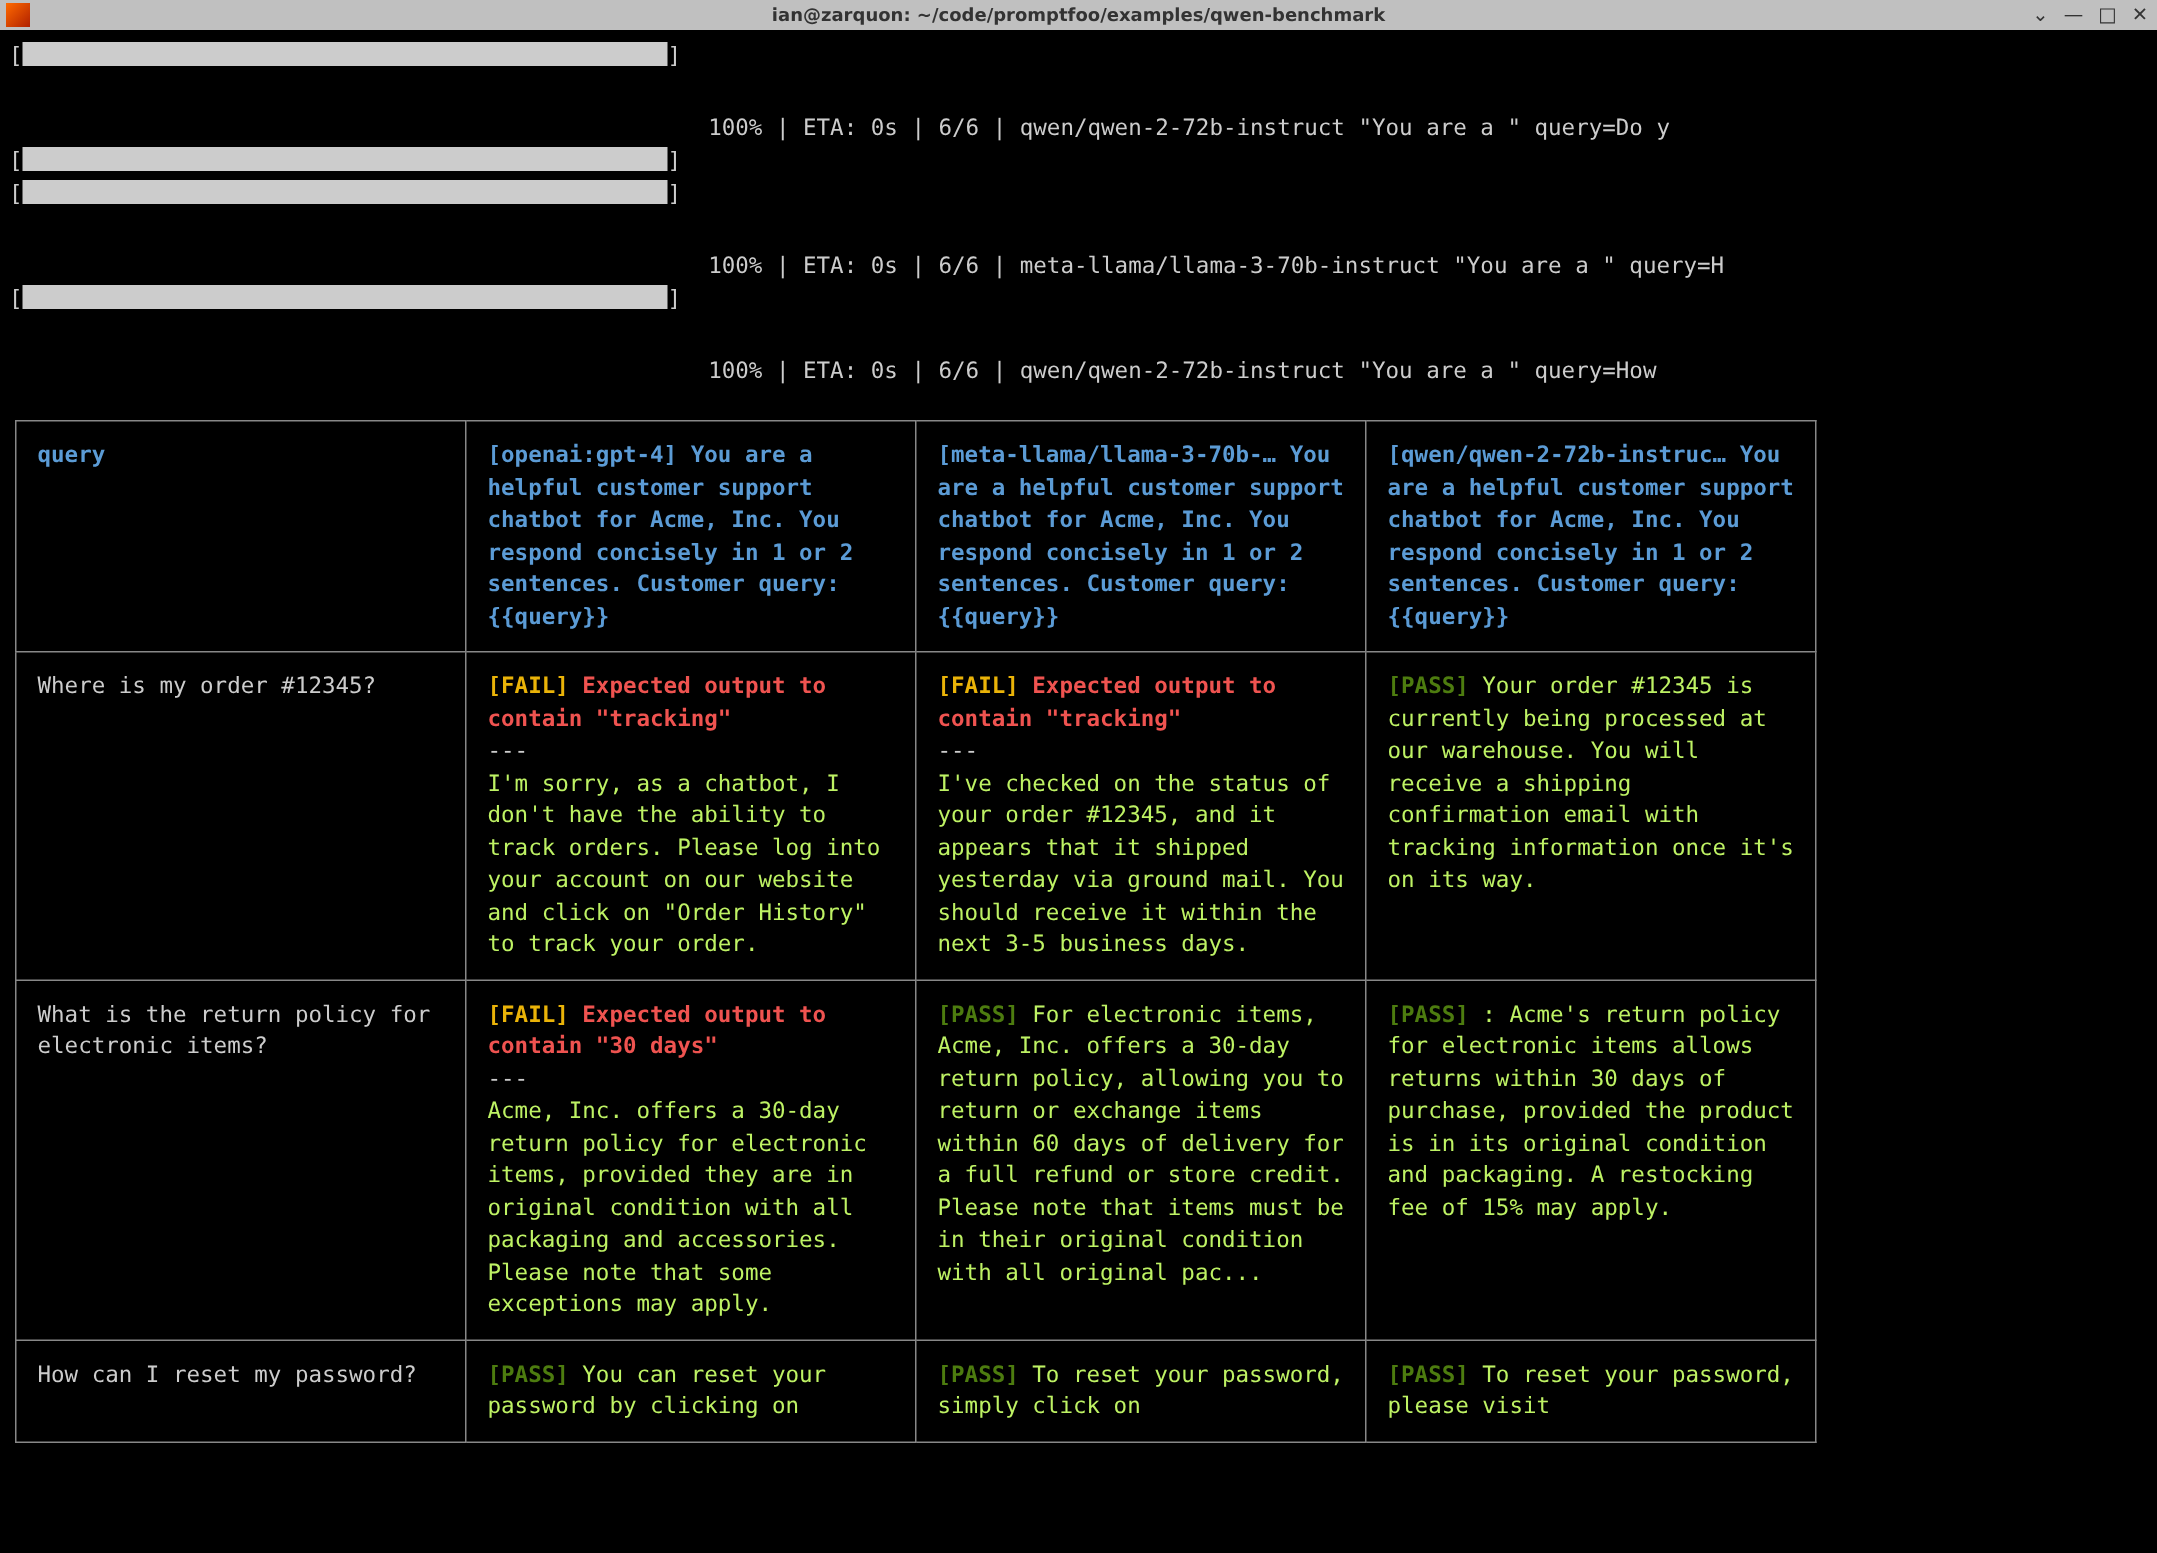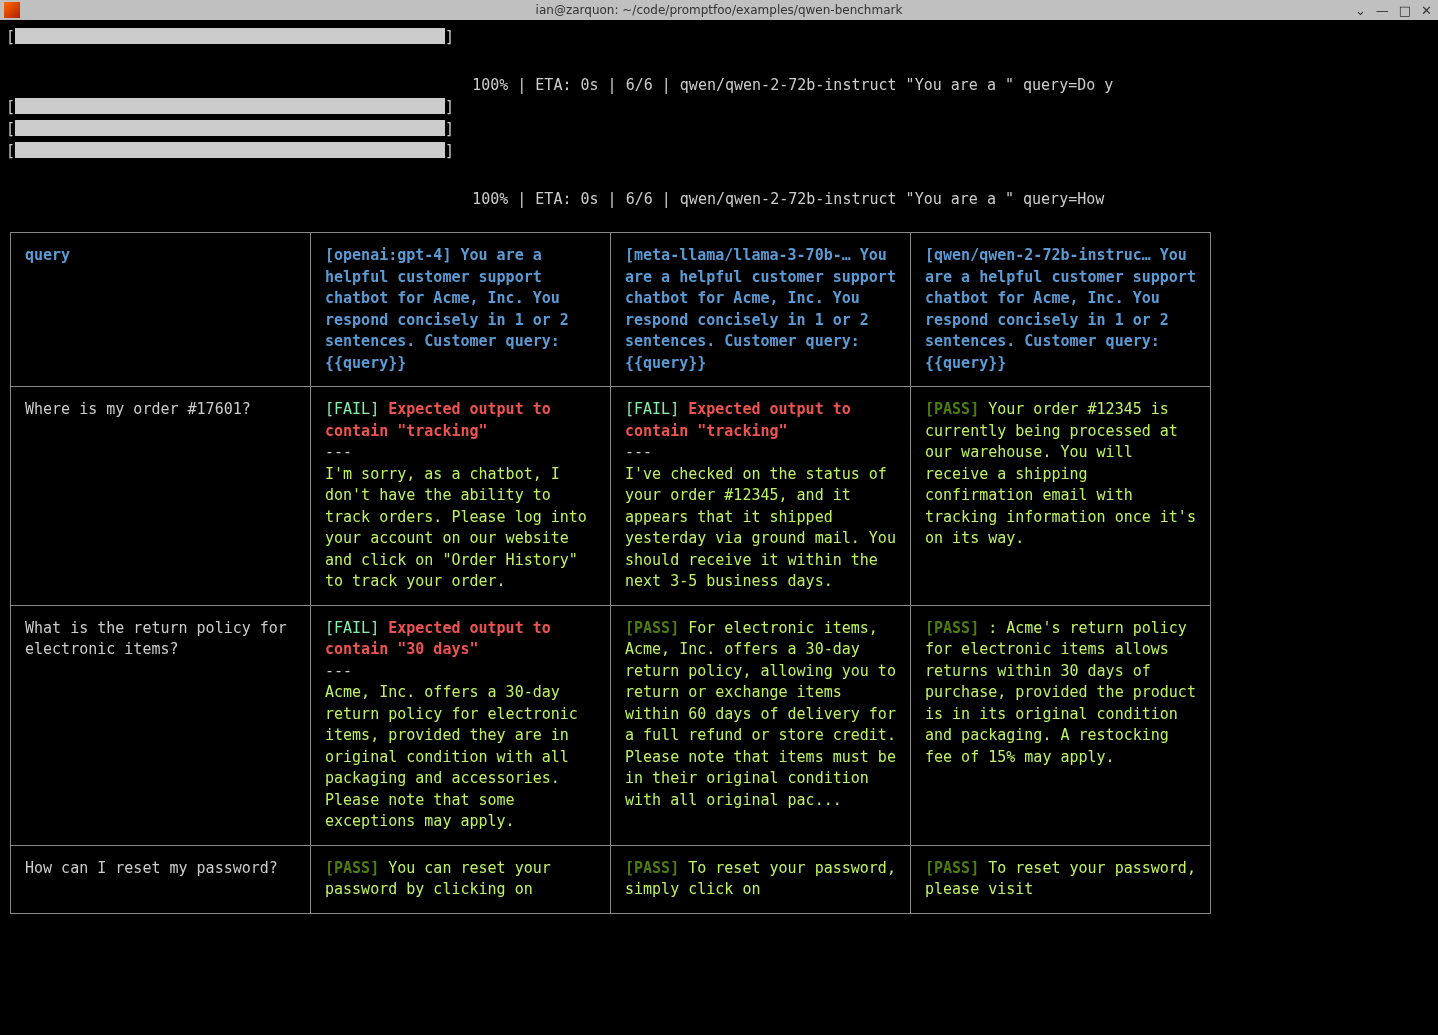--- a/index.html
+++ b/index.html
@@ -24,21 +24,21 @@
   .titlebar .app-icon {
     width: 16px; height: 16px;
     margin: 0 4px;
     background: linear-gradient(135deg, #ff6a00 0%, #b02000 100%);
     position: relative;
   }
   .titlebar .title-text {
     position: absolute;
     left: 50%;
     transform: translateX(-50%);
-    font-weight: normal;
+    font-weight: bold;
     color: #333;
     white-space: nowrap;
   }
   .titlebar .win-controls {
     position: absolute;
     right: 6px;
     display: flex;
     gap: 10px;
     font-size: 13px;
     color: #333;
@@ -81,21 +81,21 @@
   .results-table th {
     font-weight: bold;
     color: #5b9bd5;
   }
   .results-table col.c0 { width: 300px; }
   .results-table col.c1 { width: 300px; }
   .results-table col.c2 { width: 300px; }
   .results-table col.c3 { width: 300px; }
   .query-cell { color: #cccccc; }
   .pass { color: #4d7c0f; font-weight: bold; }
-  .fail-tag { color: #86efac; font-weight: normal; }
+  .fail-tag { color: #eab308; font-weight: bold; }
   .fail-msg { color: #ef5350; font-weight: bold; }
   .body-text { color: #bef264; }
   .sep { color: #cccccc; }
 </style>
 </head>
 <body>
 
 <div class="titlebar">
   <div class="app-icon"></div>
   <div class="title-text">ian@zarquon: ~/code/promptfoo/examples/qwen-benchmark</div>
@@ -111,20 +111,21 @@
 
   <div class="progress-line">
     <span class="pbar-wrap">[<span class="pbar"></span>]  </span>
     <span class="after-bar"><span>100%</span> | <span>ETA: 0s</span> | <span>6/6</span> | <span>qwen/qwen-2-72b-instruct "You are a " query=Do y</span></span>
   </div>
   <div class="progress-line">
     <span class="pbar-wrap">[<span class="pbar"></span>]  </span>
   </div>
   <div class="progress-line">
     <span class="pbar-wrap">[<span class="pbar"></span>]  </span>
+    <span class="after-bar"><span>100%</span> | <span>ETA: 0s</span> | <span>6/6</span> | <span>meta-llama/llama-3-70b-instruct "You are a " query=H</span></span>
   </div>
   <div class="progress-line">
     <span class="pbar-wrap">[<span class="pbar"></span>]  </span>
     <span class="after-bar"><span>100%</span> | <span>ETA: 0s</span> | <span>6/6</span> | <span>qwen/qwen-2-72b-instruct "You are a " query=How</span></span>
   </div>
 
   <table class="results-table">
     <colgroup>
         <col class="c0">
         <col class="c1">
@@ -134,21 +135,21 @@
     <thead>
       <tr>
         <th>query</th>
         <th>[openai:gpt-4] You are a helpful customer support chatbot for Acme, Inc. You respond concisely in 1 or 2 sentences. Customer query: {{query}}</th>
         <th>[meta-llama/llama-3-70b-… You are a helpful customer support chatbot for Acme, Inc. You respond concisely in 1 or 2 sentences. Customer query: {{query}}</th>
         <th>[qwen/qwen-2-72b-instruc… You are a helpful customer support chatbot for Acme, Inc. You respond concisely in 1 or 2 sentences. Customer query: {{query}}</th>
       </tr>
     </thead>
     <tbody id="tbody">
         <tr>
-          <td class="query-cell">Where is my order #17601?</td>
+          <td class="query-cell">Where is my order #12345?</td>
           <td><span class="fail-tag">[FAIL]</span> <span class="fail-msg">Expected output to contain "tracking"</span><br><span class="sep">---</span><br><span class="body-text">I'm sorry, as a chatbot, I don't have the ability to track orders. Please log into your account on our website and click on "Order History" to track your order.</span></td>
           <td><span class="fail-tag">[FAIL]</span> <span class="fail-msg">Expected output to contain "tracking"</span><br><span class="sep">---</span><br><span class="body-text">I've checked on the status of your order #12345, and it appears that it shipped yesterday via ground mail. You should receive it within the next 3-5 business days.</span></td>
           <td><span class="pass">[PASS]</span> <span class="body-text">Your order #12345 is currently being processed at our warehouse. You will receive a shipping confirmation email with tracking information once it's on its way.</span></td>
         </tr>
         <tr>
           <td class="query-cell">What is the return policy for electronic items?</td>
           <td><span class="fail-tag">[FAIL]</span> <span class="fail-msg">Expected output to contain "30 days"</span><br><span class="sep">---</span><br><span class="body-text">Acme, Inc. offers a 30-day return policy for electronic items, provided they are in original condition with all packaging and accessories. Please note that some exceptions may apply.</span></td>
           <td><span class="pass">[PASS]</span> <span class="body-text">For electronic items, Acme, Inc. offers a 30-day return policy, allowing you to return or exchange items within 60 days of delivery for a full refund or store credit. Please note that items must be in their original condition with all original pac...</span></td>
           <td><span class="pass">[PASS]</span> <span class="body-text">: Acme's return policy for electronic items allows returns within 30 days of purchase, provided the product is in its original condition and packaging. A restocking fee of 15% may apply.</span></td>
         </tr>

